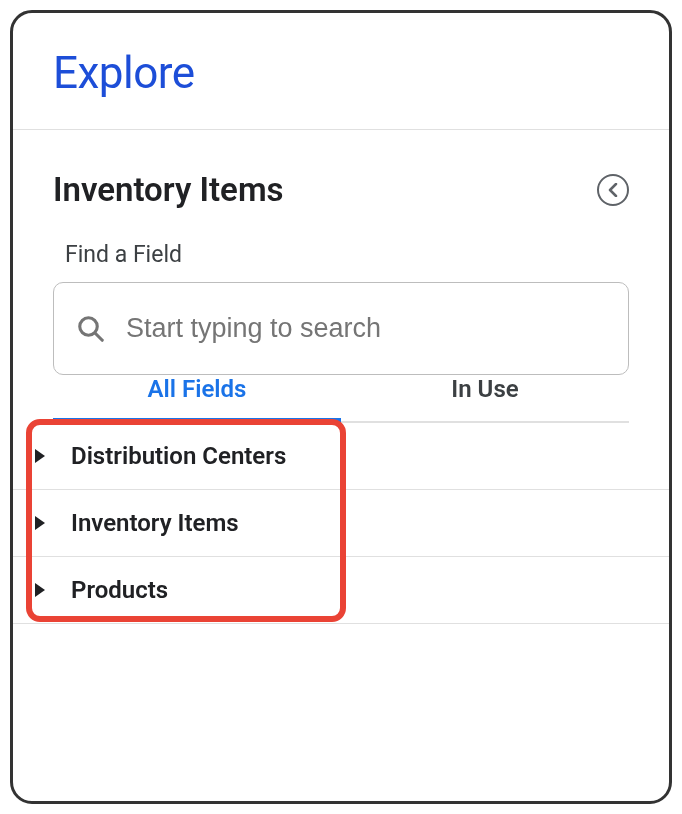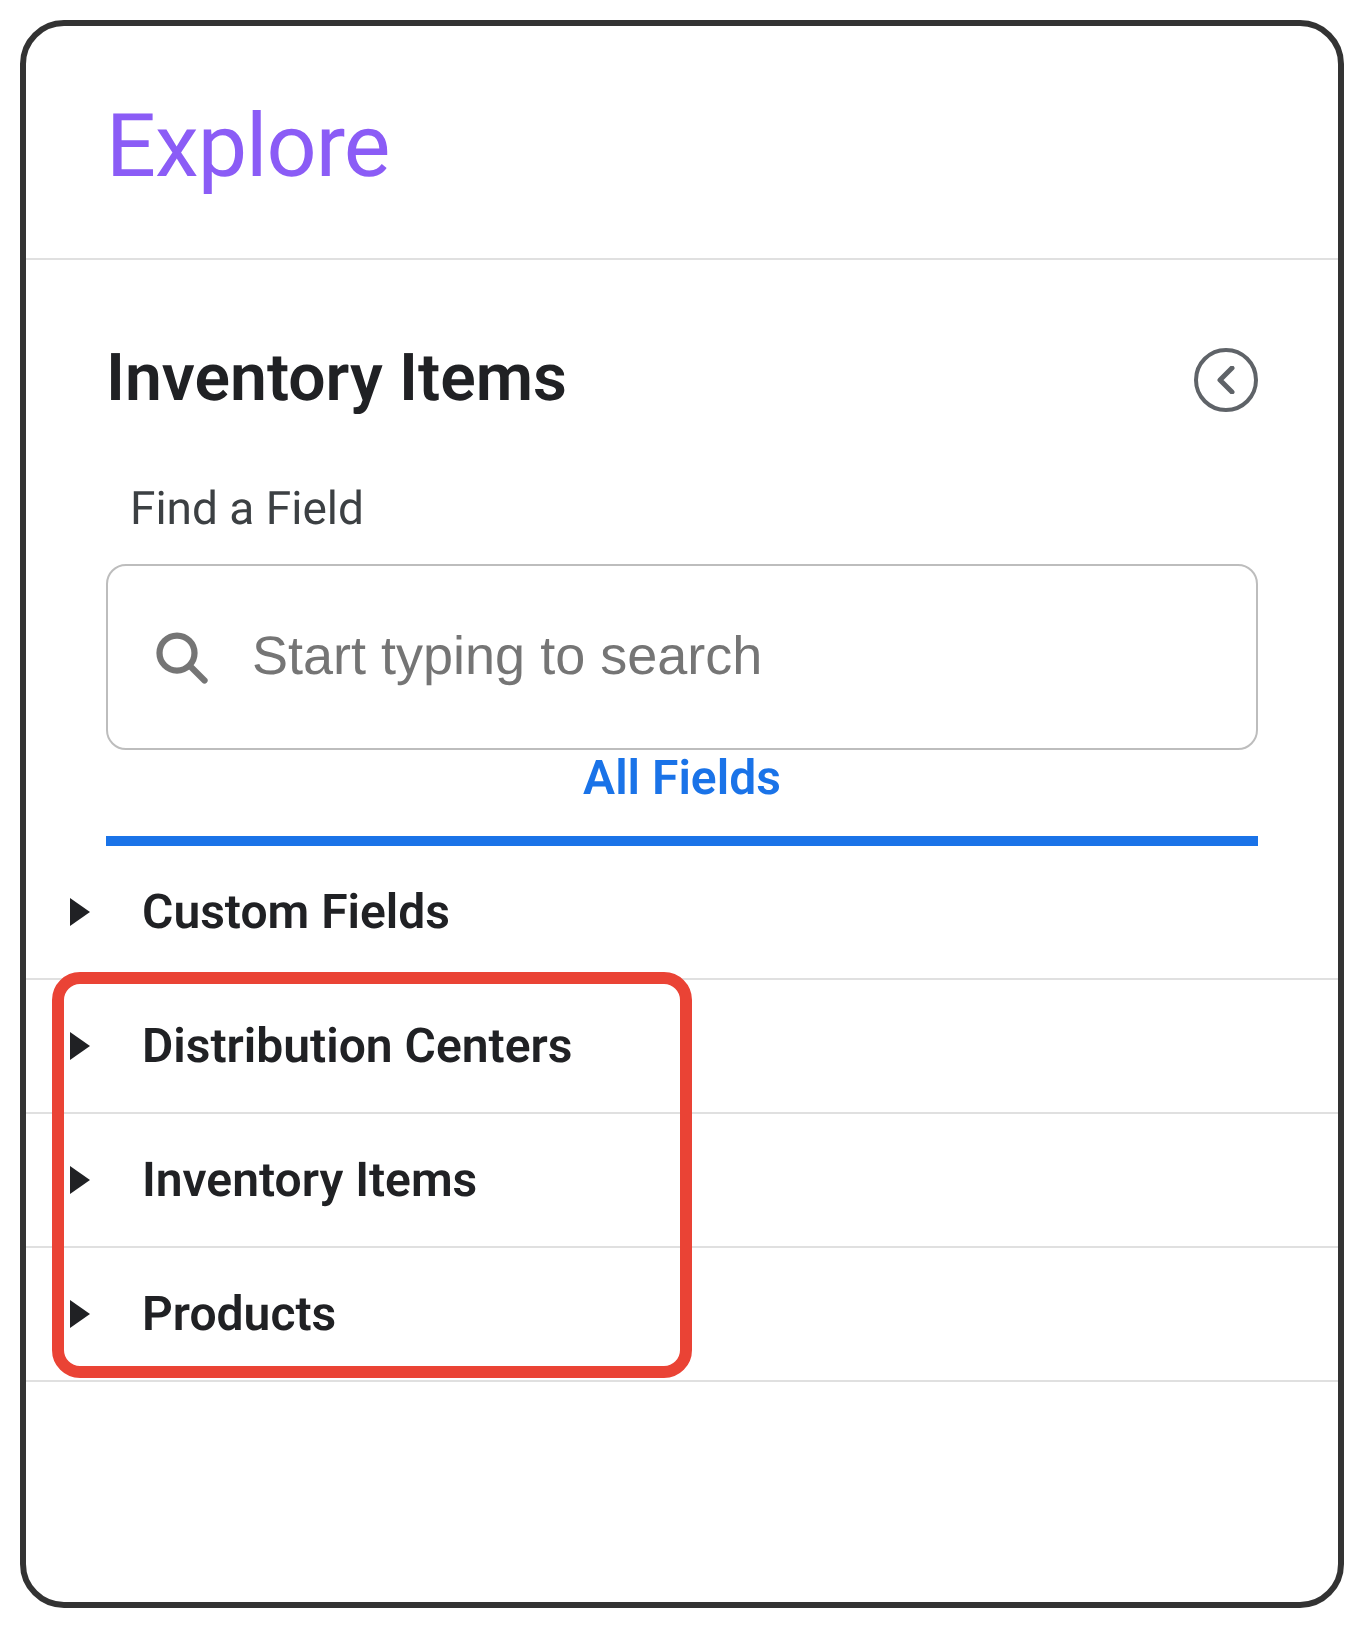--- a/index.html
+++ b/index.html
@@ -19,21 +19,21 @@
     overflow: hidden;
     display: flex;
     flex-direction: column;
   }
   .header {
     padding: 34px 40px 30px 40px;
   }
   .header h1 {
     font-size: 44px;
     font-weight: 400;
-    color: #8b5cf6;
+    color: #1d4ed8;
     letter-spacing: -0.5px;
   }
   .divider {
     height: 1px;
     background: #e0e0e0;
     width: 100%;
   }
   .section {
     padding: 40px 40px 0 40px;
   }
@@ -169,29 +169,26 @@
     <div class="search-box">
       <svg width="30" height="30" viewBox="0 0 24 24">
           <circle cx="10" cy="10" r="7" stroke="#757575" stroke-width="2.5" fill="none"></circle>
           <line x1="15.2" y1="15.2" x2="21" y2="21" stroke="#757575" stroke-width="2.5" stroke-linecap="round"></line>
         </svg>
       <input class="search-input" type="text" placeholder="Start typing to search" style="">
     </div>
 
     <div class="tabs">
       <div class="tab active">All Fields</div>
+      <div class="tab">In Use</div>
     </div>
   </div>
 
   <div class="field-list">
 
-    <div class="field-row">
-      <div class="tri"></div>
-      <div class="label">Custom Fields</div>
-    </div>
 
     <div class="highlight-area">
 
       <div class="field-row">
         <div class="tri"></div>
         <div class="label">Distribution Centers</div>
       </div>
 
       <div class="field-row">
         <div class="tri"></div>

